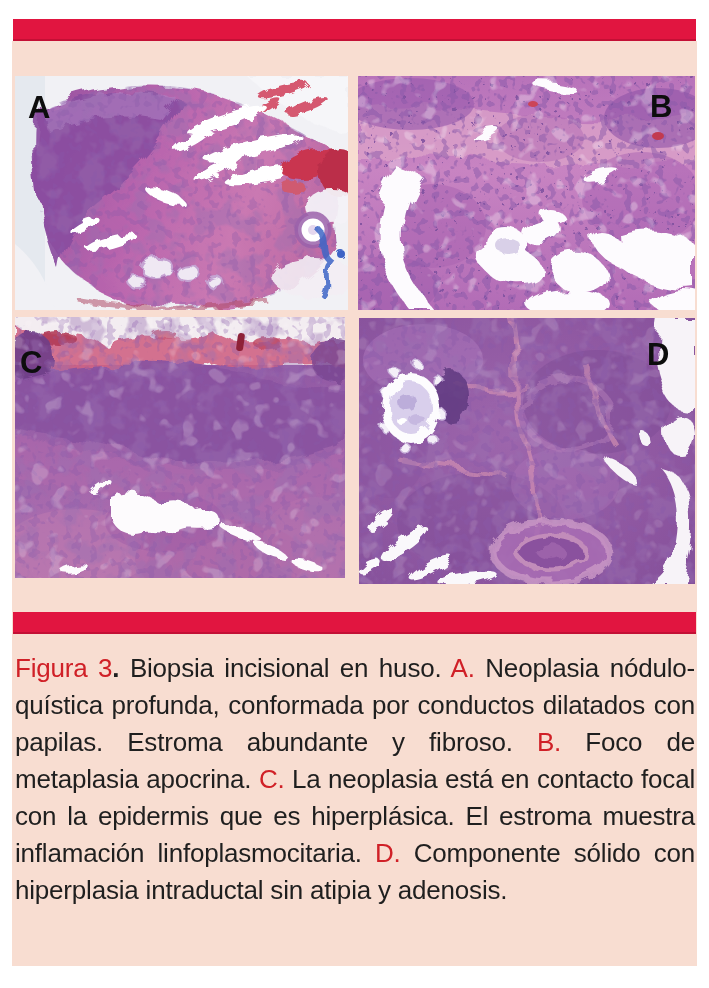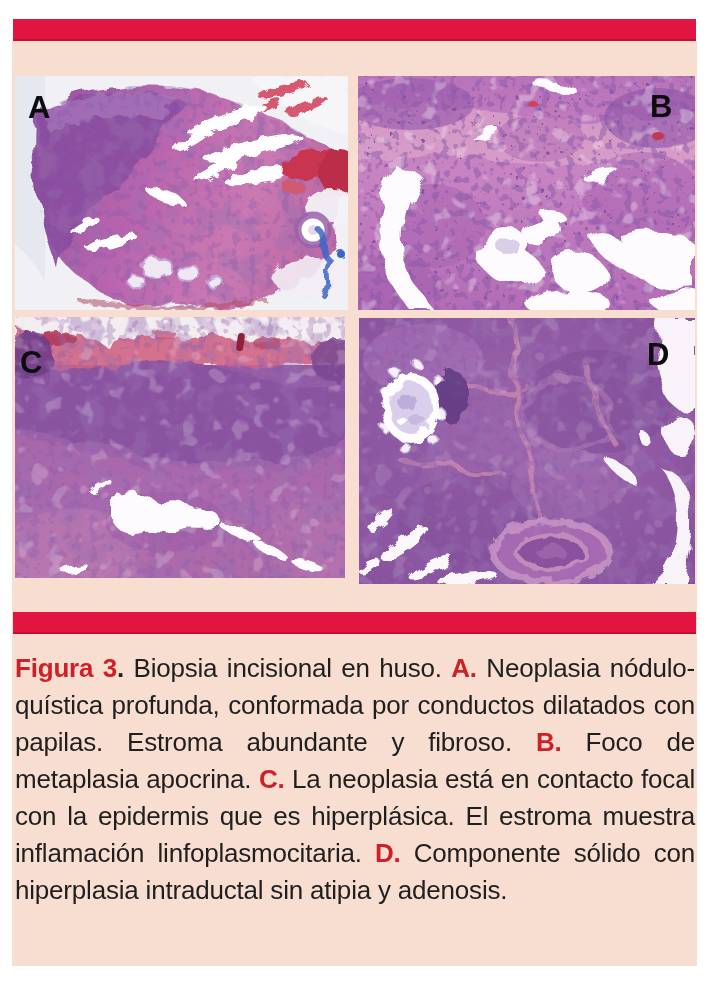--- a/index.html
+++ b/index.html
@@ -21,21 +21,21 @@
   .panel svg{display:block;}
   #panel-a{left:15px;top:76px;width:333px;height:234px;}
   #panel-b{left:358px;top:76px;width:337px;height:234px;}
   #panel-c{left:15px;top:317px;width:330px;height:261px;}
   #panel-d{left:359px;top:318px;width:336px;height:266px;}
   .caption{
     position:absolute;left:15px;top:650px;width:680px;
     font-size:26px;line-height:37px;letter-spacing:-0.2px;
     color:#1f1f1f;text-align:justify;
   }
-  .seg-red{color:#d02027;font-weight:bold;}
+  .seg-red{color:#d02027;font-weight:normal;}
   .seg-bold{color:#1f1f1f;font-weight:bold;}
   .panel-letter{
     font-family:"Liberation Sans",sans-serif;font-weight:700;font-size:31px;fill:#0d0d0d;
   }
 </style>
 </head>
 <body>
 
 <svg width="0" height="0" style="position:absolute" aria-hidden="true">
   <defs>

